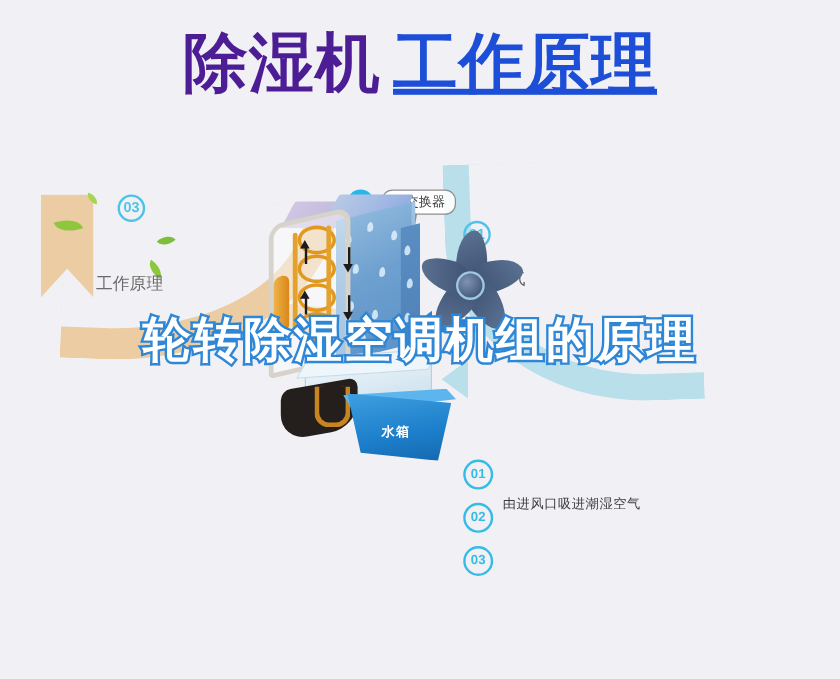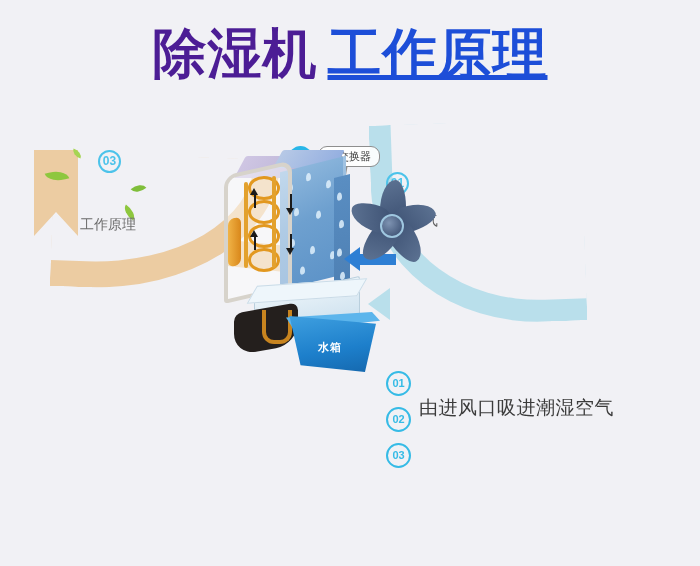--- a/index.html
+++ b/index.html
@@ -33,21 +33,21 @@
     line-height: 1;
     white-space: nowrap;
   }
   .title-a { color: #4c1d95; }
   .title-b { color: #1d4ed8; margin-left: 10px; text-decoration: underline; }
 
   
   .stage {
     position: absolute;
     left: 0;
-    top: 128px;
+    top: 140px;
     width: 700px;
     height: 272px;
   }
 
   
   .humid-sweep {
     position: absolute;
     left: 372px;
     top: -6px;
     width: 190px;
@@ -314,21 +314,21 @@
     border-radius: 50%;
     border: 2px solid #36bbe6;
     color: #36bbe6;
     font-size: 11px;
     font-weight: bold;
     text-align: center;
     line-height: 21px;
     margin-right: 8px;
   }
   .step-text {
-    font-size: 19px;
+    font-size: 11px;
     color: #3b3b3b;
     white-space: nowrap;
     letter-spacing: .5px;
     margin-top: 48px;
   }
 
   
   .watermark {
     position: absolute;
     left: 0; top: 262px;
@@ -465,17 +465,18 @@
       <div class="step-row">
         <div class="step-badge">02</div>
       </div>
       <div class="step-row">
         <div class="step-badge">03</div>
       </div>
     </div>
 
   </div>
 
+  <div class="watermark">轮转除湿空调机组的原理</div>
 
   <div class="body-copy">
   </div>
 
 </div>
 
 </body></html>

